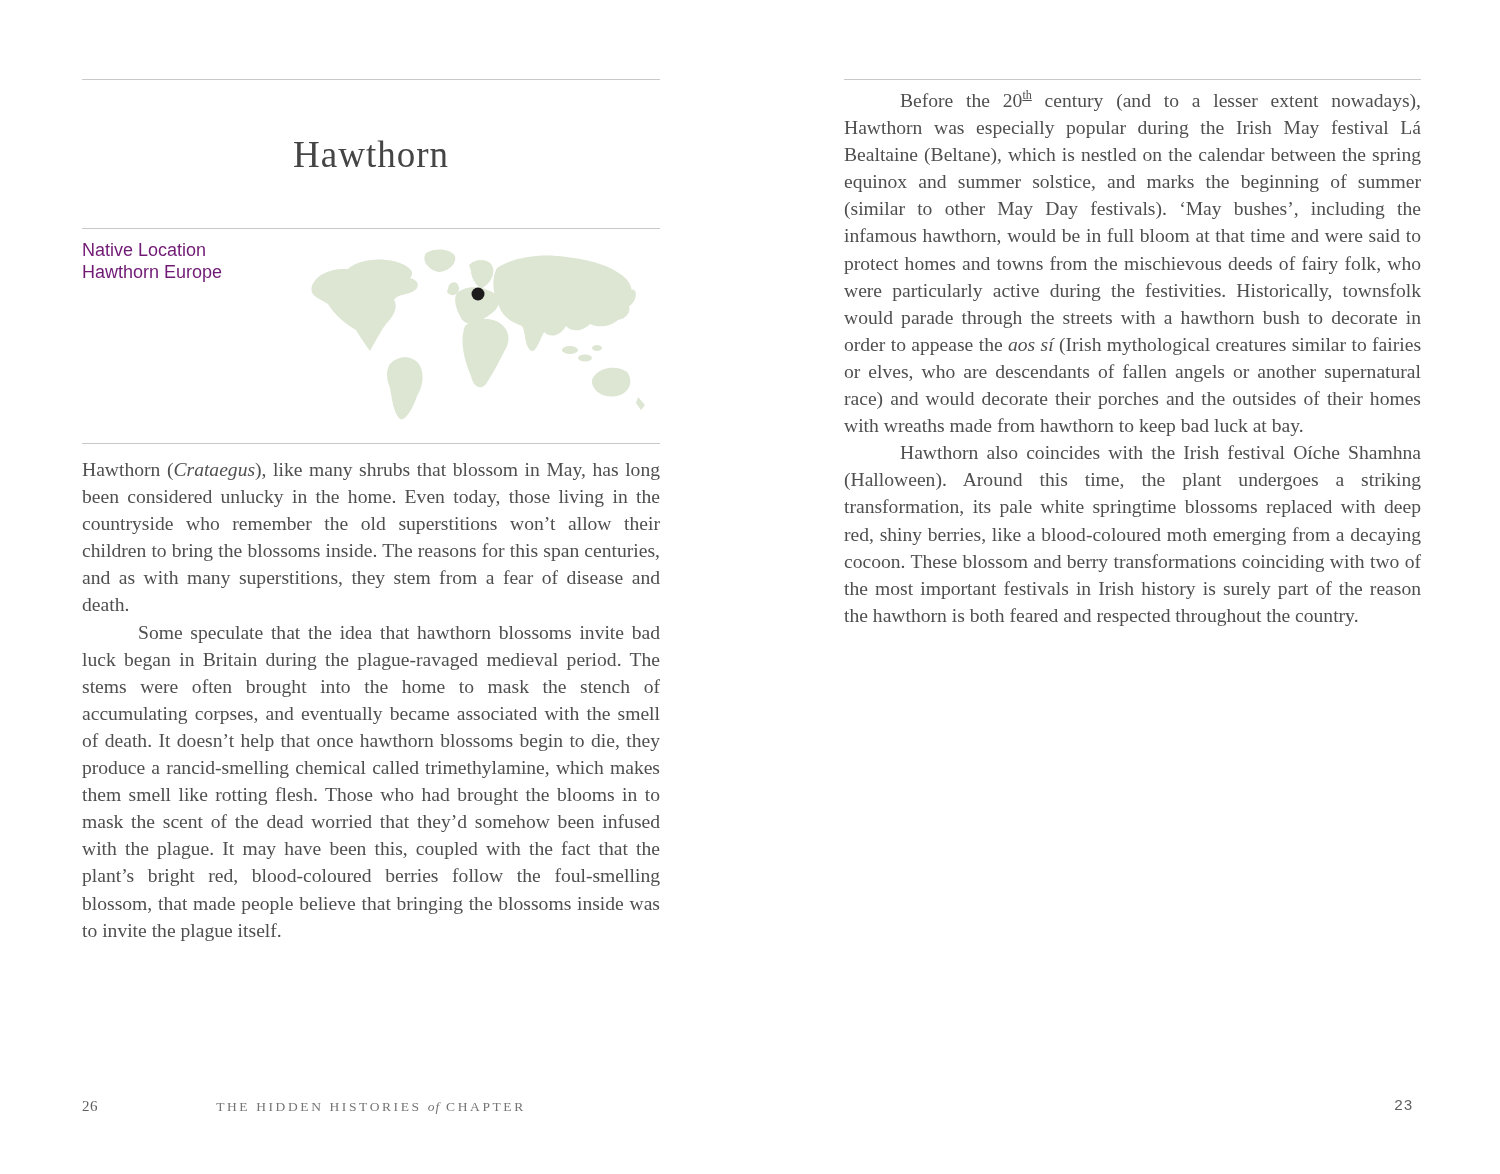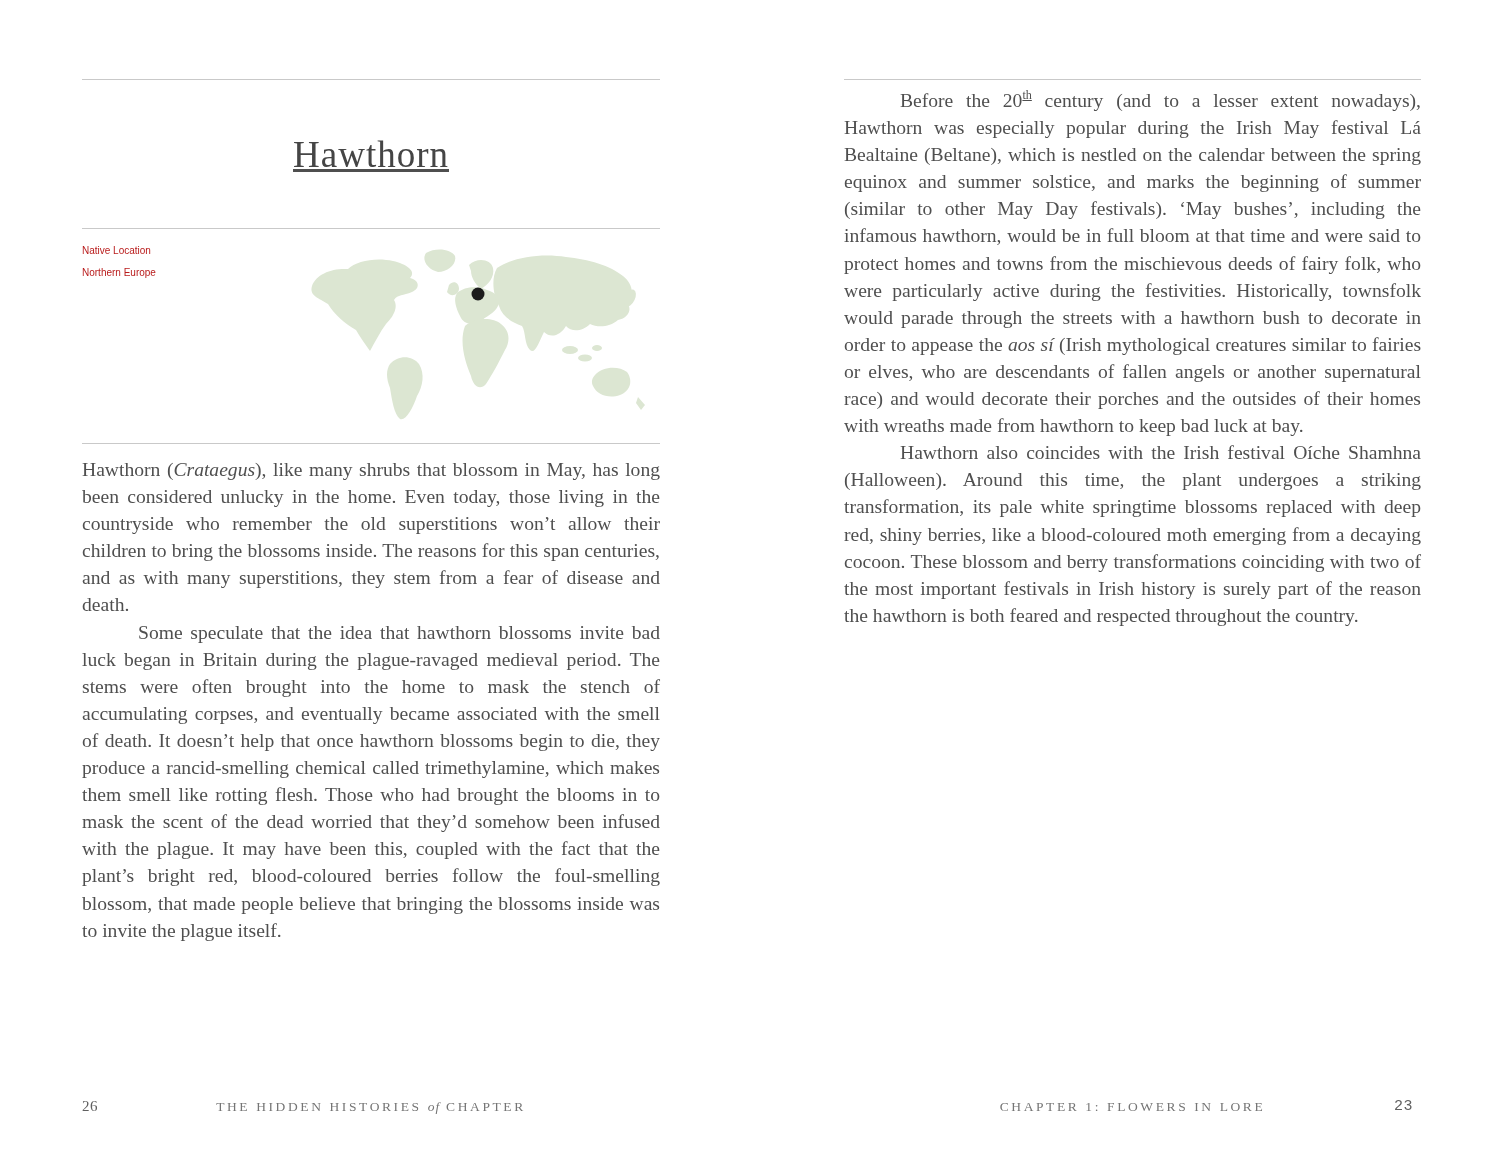--- a/index.html
+++ b/index.html
@@ -13,36 +13,36 @@
   .page { position: relative; width: 1500px; height: 1174px; background: #fff; }
   .col { position: absolute; top: 0; }
   .col-left  { left: 82px;  width: 578px; }
   .col-right { left: 844px; width: 577px; }
 
   
   .title-band {
     position: absolute; top: 79px; left: 0; width: 100%; height: 148px;
     border-top: 1px solid var(--rule, #c9c9c9);
     border-bottom: 1px solid var(--rule, #c9c9c9);
-    display: flex; align-items: center; justify-content: center; text-decoration: underline;
+    display: flex; align-items: center; justify-content: center;
   }
   .chapter-title {
     font-size: 37px; font-weight: 400; color: #454545;
     letter-spacing: 1px;
   }
 
   
   .info-band {
     position: absolute; top: 227px; left: 0; width: 100%; height: 216px;
     border-bottom: 1px solid var(--rule, #c9c9c9);
   }
   .native-location {
     position: absolute; left: 0; top: 13px;
     font-family: "Liberation Sans", "DejaVu Sans", sans-serif;
-    font-size: 10px; line-height: 21.5px; color: #b91c1c;
+    font-size: 18px; line-height: 21.5px; color: #701a75;
   }
   .world-map { position: absolute; right: 0; top: 11px; width: 362px; height: 192px; }
   .world-map path, .world-map ellipse { fill: var(--land, #dce6d2); }
   .world-map circle.loc-dot { fill: var(--dot, #1c1c1c); }
 
   
   .body-text { position: absolute; left: 0; width: 100%; }
   .body-left  { top: 456px; }
   .body-right { top: 87px; }
   .body-text p {
@@ -82,21 +82,21 @@
 
   <div class="col col-left">
 
     <div class="title-band">
       <div class="chapter-title">Hawthorn</div>
     </div>
 
     <div class="info-band">
       <div class="native-location">
         <div>Native Location</div>
-        <div>Northern Europe</div>
+        <div>Hawthorn Europe</div>
       </div>
 
       <svg class="world-map" viewBox="0 0 362 192" xmlns="http://www.w3.org/2000/svg" aria-hidden="true">
 
         <path d="M14,48 C18,36 34,30 50,31 C58,23 78,19 95,23 C108,26 119,33 112,40
                  C121,42 123,50 114,54 C105,58 100,56 96,62 C101,70 94,80 88,86
                  C82,94 77,104 72,113 C67,106 62,99 58,92 C47,86 36,76 30,66
                  C21,60 11,58 14,48 Z"></path>
 
         <path d="M128,15 C138,9 153,11 157,18 C159,26 150,34 140,34 C130,32 123,22 128,15 Z"></path>
@@ -148,18 +148,17 @@
   <div class="col col-right">
 
     <div class="top-rule"></div>
 
     <div class="body-text body-right">
         <p class="indent"><span>Before the 20</span><span class="sup">th</span><span> century (and to a lesser extent nowadays), Hawthorn was especially popular during the Irish May festival Lá Bealtaine (Beltane), which is nestled on the calendar between the spring equinox and summer solstice, and marks the beginning of summer (similar to other May Day festivals). ‘May bushes’, including the infamous hawthorn, would be in full bloom at that time and were said to protect homes and towns from the mischievous deeds of fairy folk, who were particularly active during the festivities. Historically, townsfolk would parade through the streets with a hawthorn bush to decorate in order to appease the </span><span class="italic">aos sí</span><span> (Irish mythological creatures similar to fairies or elves, who are descendants of fallen angels or another supernatural race) and would decorate their porches and the outsides of their homes with wreaths made from hawthorn to keep bad luck at bay.</span></p>
         <p class="indent"><span>Hawthorn also coincides with the Irish festival Oíche Shamhna (Halloween). Around this time, the plant undergoes a striking transformation, its pale white springtime blossoms replaced with deep red, shiny berries, like a blood-coloured moth emerging from a decaying cocoon. These blossom and berry transformations coinciding with two of the most important festivals in Irish history is surely part of the reason the hawthorn is both feared and respected throughout the country.</span></p>
       </div>
 
     <div class="footer">
-      <span class="running-head">CHAPTER 1: FLOWERS IN LORE</span>
       <span class="page-num right-num">23</span>
     </div>
   </div>
 
 </div>
 
 </body></html>

